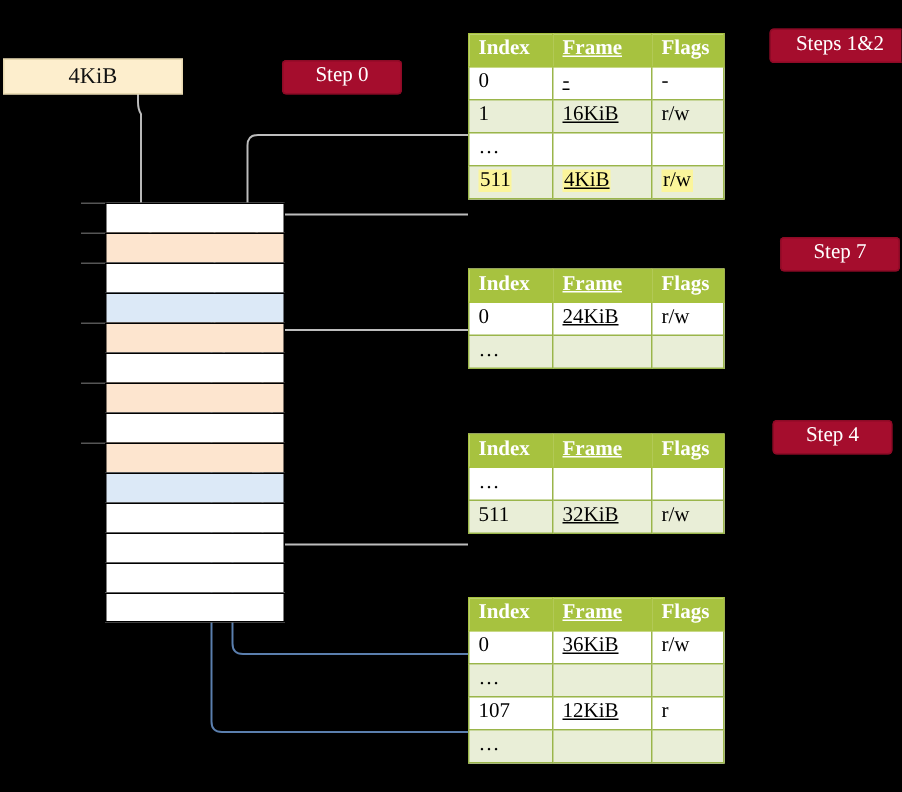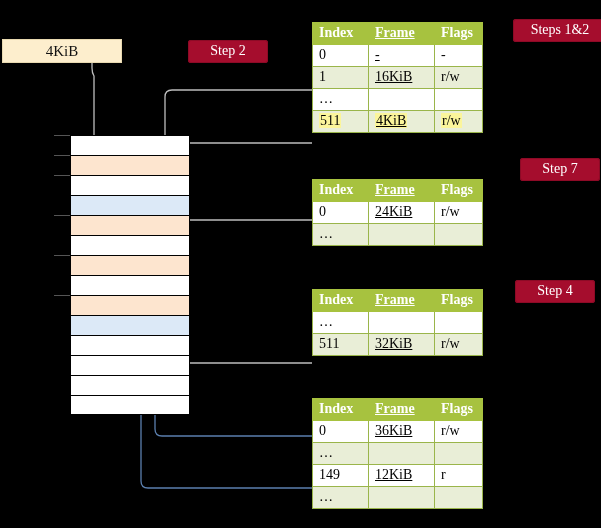--- a/index.html
+++ b/index.html
@@ -230,33 +230,33 @@
             <td class="c-idx">0</td>
             <td class="c-frm">36KiB</td>
             <td class="c-flg">r/w</td>
           </tr>
           <tr class="alt">
             <td class="c-idx">…</td>
             <td class="c-frm"></td>
             <td class="c-flg"></td>
           </tr>
           <tr class="plain">
-            <td class="c-idx">149</td>
+            <td class="c-idx">107</td>
             <td class="c-frm">12KiB</td>
             <td class="c-flg">r</td>
           </tr>
           <tr class="alt">
             <td class="c-idx">…</td>
             <td class="c-frm"></td>
             <td class="c-flg"></td>
           </tr>
         </tbody>
       </table>
     </div>
 
   <div id="badges-host">
-      <div class="badge" style="left: 188px; top: 40px; min-width: 62px;">Step 2</div>
+      <div class="badge" style="left: 188px; top: 40px; min-width: 62px;">Step 0</div>
       <div class="badge" style="left: 513px; top: 19px; min-width: 76px;">Steps 1&amp;2</div>
       <div class="badge" style="left: 520px; top: 158px; min-width: 62px;">Step 7</div>
       <div class="badge" style="left: 515px; top: 280px; min-width: 62px;">Step 4</div>
     </div>
 
 </div>
 
 </body></html>

